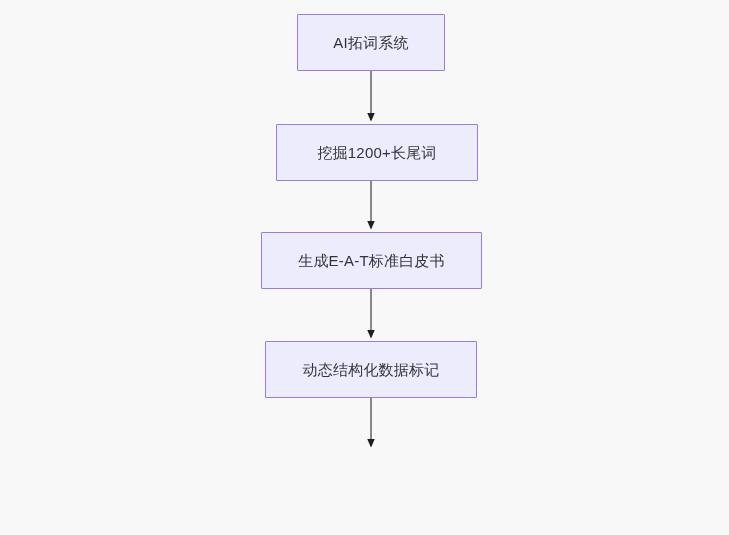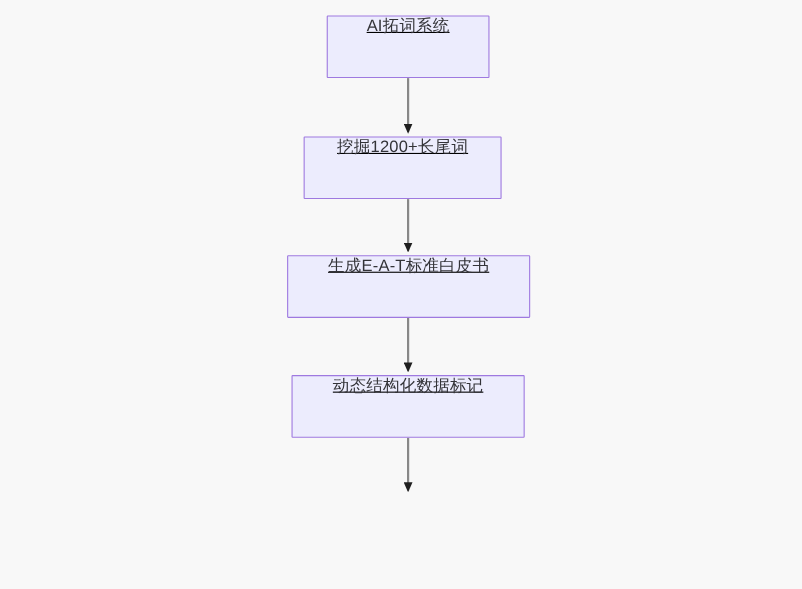--- a/index.html
+++ b/index.html
@@ -27,36 +27,36 @@
     height: 535px;
     pointer-events: none;
   }
   .node {
     position: absolute;
     box-sizing: border-box;
     background: #ececfd;
     border: 1.4px solid #9e79e0;
     border-radius: 1px;
     display: flex;
+    align-items: center;
     justify-content: center;
     z-index: 2;
-    text-decoration: underline;
   }
   .node-label {
     color: #333338;
     font-size: 15px;
     line-height: 1.2;
     letter-spacing: 0.2px;
     white-space: nowrap;
     text-align: center;
     user-select: none;
   }
   
   #node-0 { left: 297px; top: 14px;  width: 148px; height: 57px; }
-  #node-1 { left: 276px; top: 124px; width: 180px; height: 57px; }
+  #node-1 { left: 276px; top: 124px; width: 202px; height: 57px; }
   #node-2 { left: 261px; top: 232px; width: 221px; height: 57px; }
   #node-3 { left: 265px; top: 341px; width: 212px; height: 57px; }
   #node-4 { left: 254px; top: 450px; width: 235px; height: 57px; }
 </style>
 </head>
 <body>
 
 <div id="flow-canvas">
 
   <svg class="connectors" viewBox="0 0 729 535" xmlns="http://www.w3.org/2000/svg">

